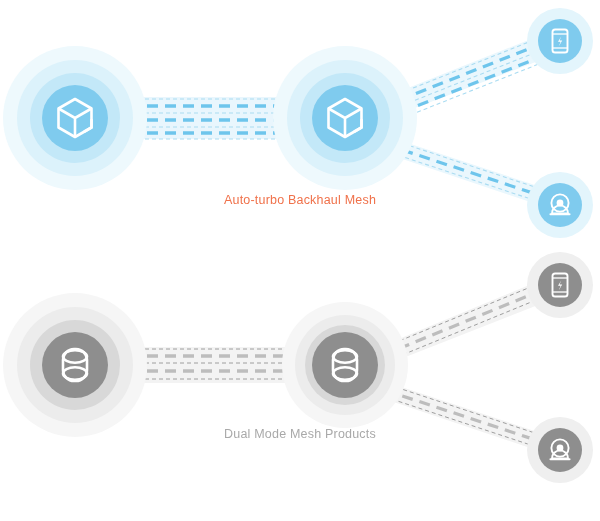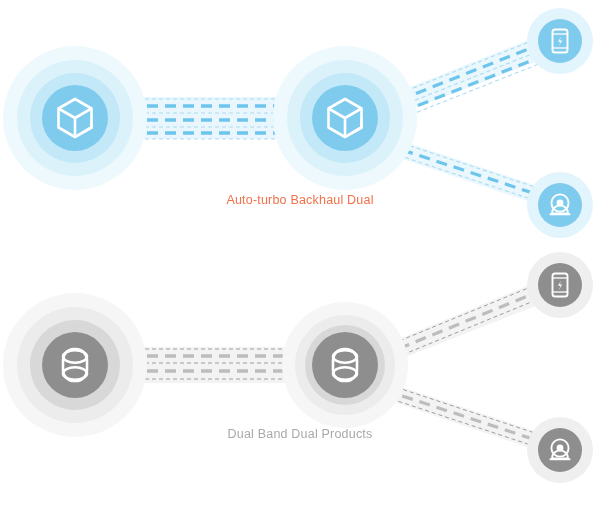--- a/index.html
+++ b/index.html
@@ -170,15 +170,15 @@
         <circle cx="560" cy="450" r="33" fill="#efefef"></circle>
         <circle cx="560" cy="450" r="22" fill="#8e8e8e"></circle>
         <g transform="translate(560,450)">
           <use href="#icon-webcam"></use>
         </g>
       </g>
     </g>
   </svg>
 </div>
 
-<div id="cap-top" class="caption" style="color: rgb(240, 113, 74);">Auto-turbo Backhaul Dual</div>
+<div id="cap-top" class="caption" style="color: rgb(240, 113, 74);">Auto-turbo Backhaul Mesh</div>
 
-<div id="cap-bottom" class="caption" style="color: rgb(169, 169, 169);">Dual Band Dual Products</div>
+<div id="cap-bottom" class="caption" style="color: rgb(169, 169, 169);">Dual Mode Mesh Products</div>
 
 </body></html>

